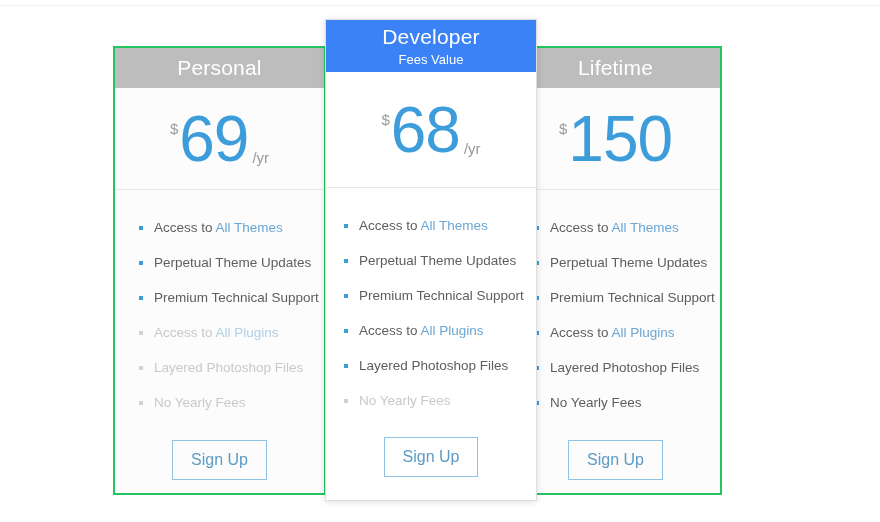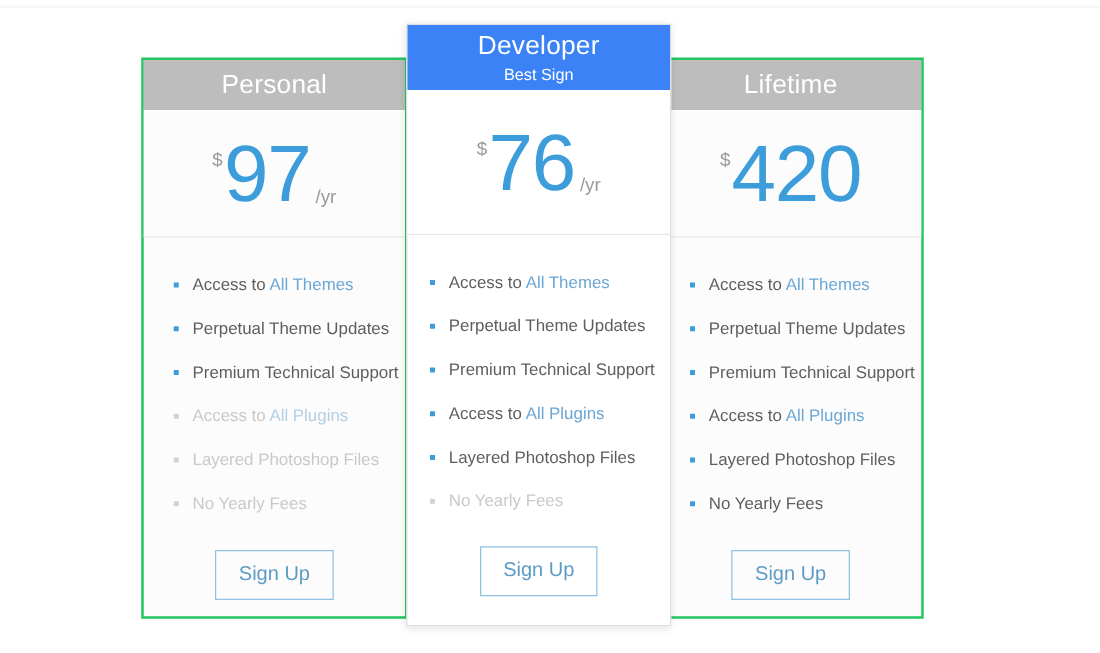--- a/index.html
+++ b/index.html
@@ -37,21 +37,21 @@
     box-sizing: border-box;
     border: 2px solid #22c55e;
   }
   .plan-side {
     top: 46px;
     width: 213px;
     height: 449px;
     background: #fcfcfc;
   }
   .plan-personal { left: 113px; }
-  .plan-lifetime { left: 526px; }
+  .plan-lifetime { left: 509px; }
   .plan-featured {
     left: 325px;
     top: 19px;
     width: 212px;
     height: 482px;
     background: #ffffff;
     border: 1px solid #dedede;
     box-shadow: 0 1px 7px rgba(0,0,0,0.13);
     z-index: 5;
   }
@@ -188,21 +188,21 @@
 
 <div class="pricing-stage">
 
   <div class="plan plan-side plan-personal">
     <div class="plan-header">
       <div class="plan-title">Personal</div>
     </div>
     <div class="plan-price">
       <div class="price-inner">
         <span class="price-currency">$</span>
-        <span class="price-amount">97</span>
+        <span class="price-amount">69</span>
         <span class="price-period">/yr</span>
       </div>
     </div>
     <ul class="plan-features">
         <li class="feature-item">
           <span class="feature-bullet"></span>
           <span class="feature-text">Access to <span class="feature-highlight">All Themes</span></span>
         </li>
         <li class="feature-item">
           <span class="feature-bullet"></span>
@@ -226,26 +226,26 @@
         </li>
       </ul>
     <div class="plan-action">
       <button class="signup-button">Sign Up</button>
     </div>
   </div>
 
   <div class="plan plan-featured">
     <div class="plan-header">
       <div class="plan-title">Developer</div>
-      <div class="plan-subtitle">Best Sign</div>
+      <div class="plan-subtitle">Fees Value</div>
     </div>
     <div class="plan-price">
       <div class="price-inner">
         <span class="price-currency">$</span>
-        <span class="price-amount">76</span>
+        <span class="price-amount">68</span>
         <span class="price-period">/yr</span>
       </div>
     </div>
     <ul class="plan-features">
         <li class="feature-item">
           <span class="feature-bullet"></span>
           <span class="feature-text">Access to <span class="feature-highlight">All Themes</span></span>
         </li>
         <li class="feature-item">
           <span class="feature-bullet"></span>
@@ -273,21 +273,21 @@
     </div>
   </div>
 
   <div class="plan plan-side plan-lifetime">
     <div class="plan-header">
       <div class="plan-title">Lifetime</div>
     </div>
     <div class="plan-price">
       <div class="price-inner">
         <span class="price-currency">$</span>
-        <span class="price-amount">420</span>
+        <span class="price-amount">150</span>
 
       </div>
     </div>
     <ul class="plan-features">
         <li class="feature-item">
           <span class="feature-bullet"></span>
           <span class="feature-text">Access to <span class="feature-highlight">All Themes</span></span>
         </li>
         <li class="feature-item">
           <span class="feature-bullet"></span>

